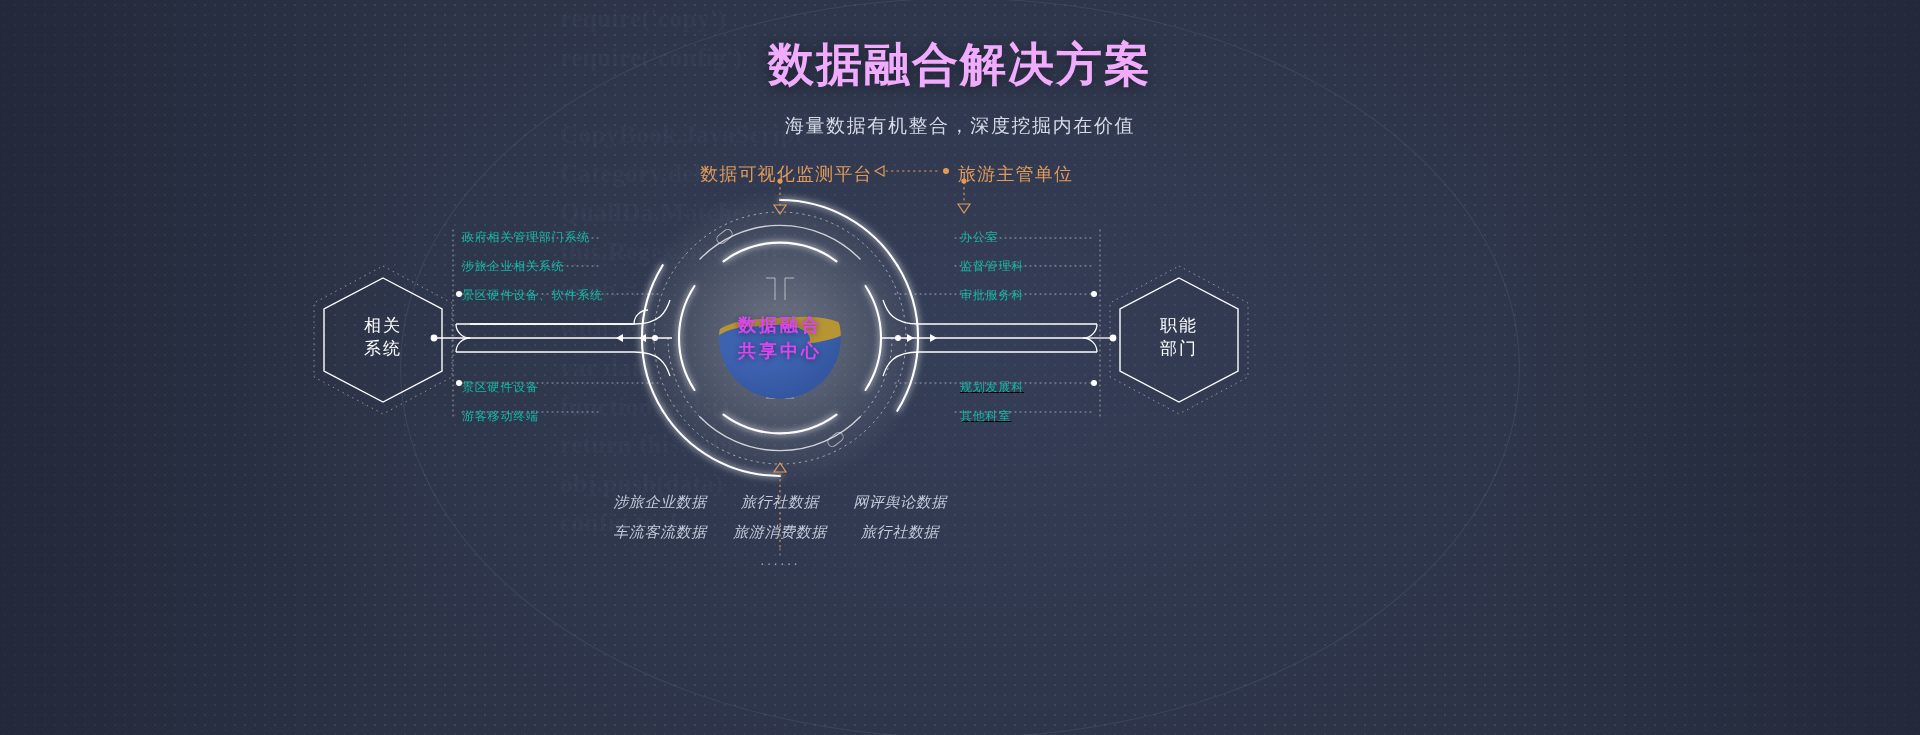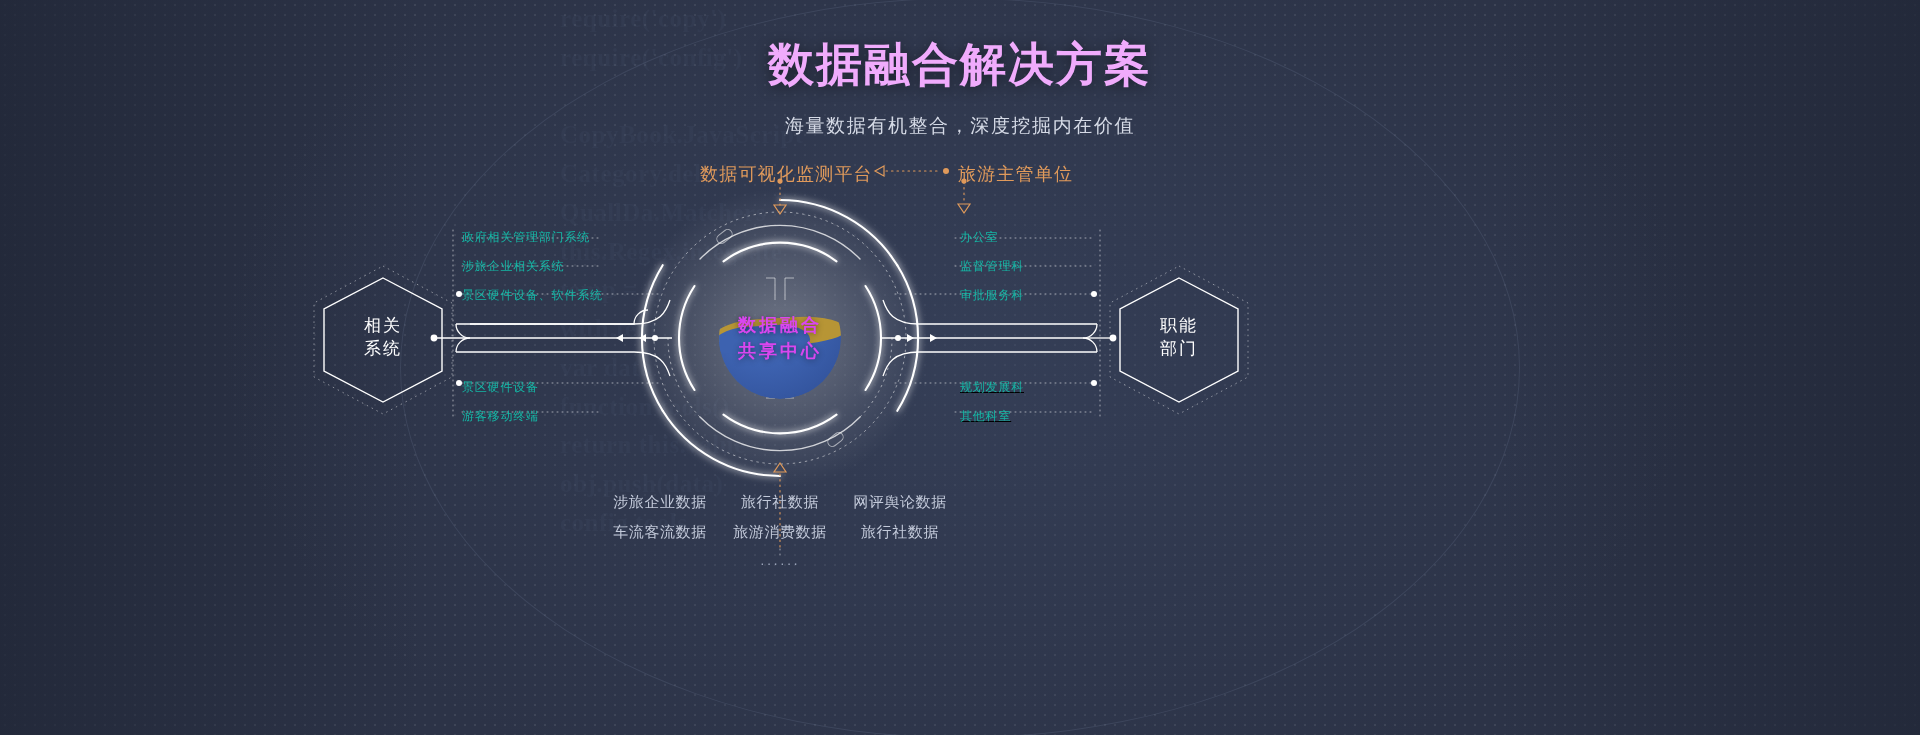--- a/index.html
+++ b/index.html
@@ -120,21 +120,21 @@
   #globe-text{
     position:absolute; inset:0; z-index:5;
     display:flex; flex-direction:column; align-items:center; justify-content:center;
     color:#d946ef; font-size:18px; font-weight:700; line-height:1.45; letter-spacing:3px;
     text-shadow:0 1px 6px rgba(0,0,0,.45);
   }
   
   #bottom-grid{
     position:absolute; left:600px; top:487px; width:360px; z-index:35;
   }
-  #bottom-grid .row{ display:flex; }
+  #bottom-grid .row{ display:flex;font-style:italic; }
   #bottom-grid .cell{
     color:#c3cada; font-size:15px; letter-spacing:.6px;
     white-space:nowrap; line-height:30px; text-align:center;
   }
   #bottom-grid .cell.c0{ width:120px; }
   #bottom-grid .cell.c1{ width:120px; }
   #bottom-grid .cell.c2{ width:120px; }
   #bottom-ellipsis{
     text-align:center; color:#9aa3b8; font-size:14px; letter-spacing:2px;
     margin-top:8px; width:360px;

